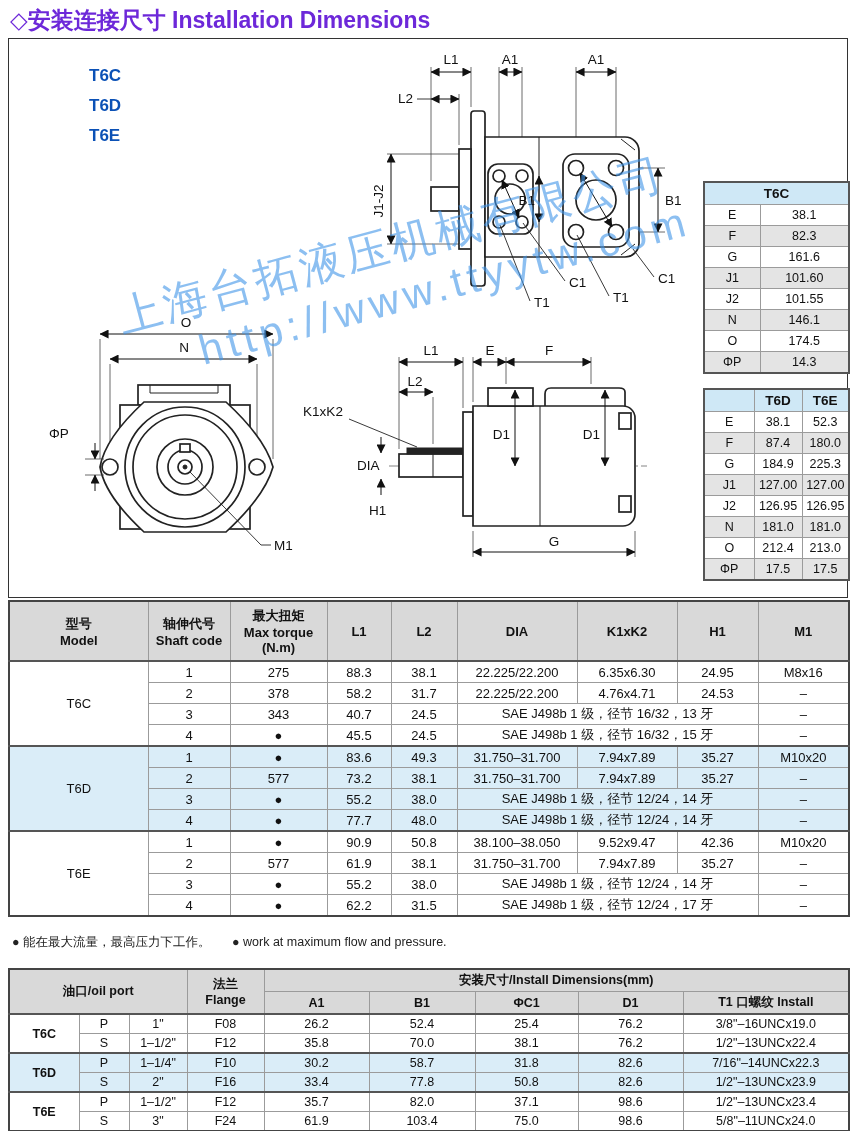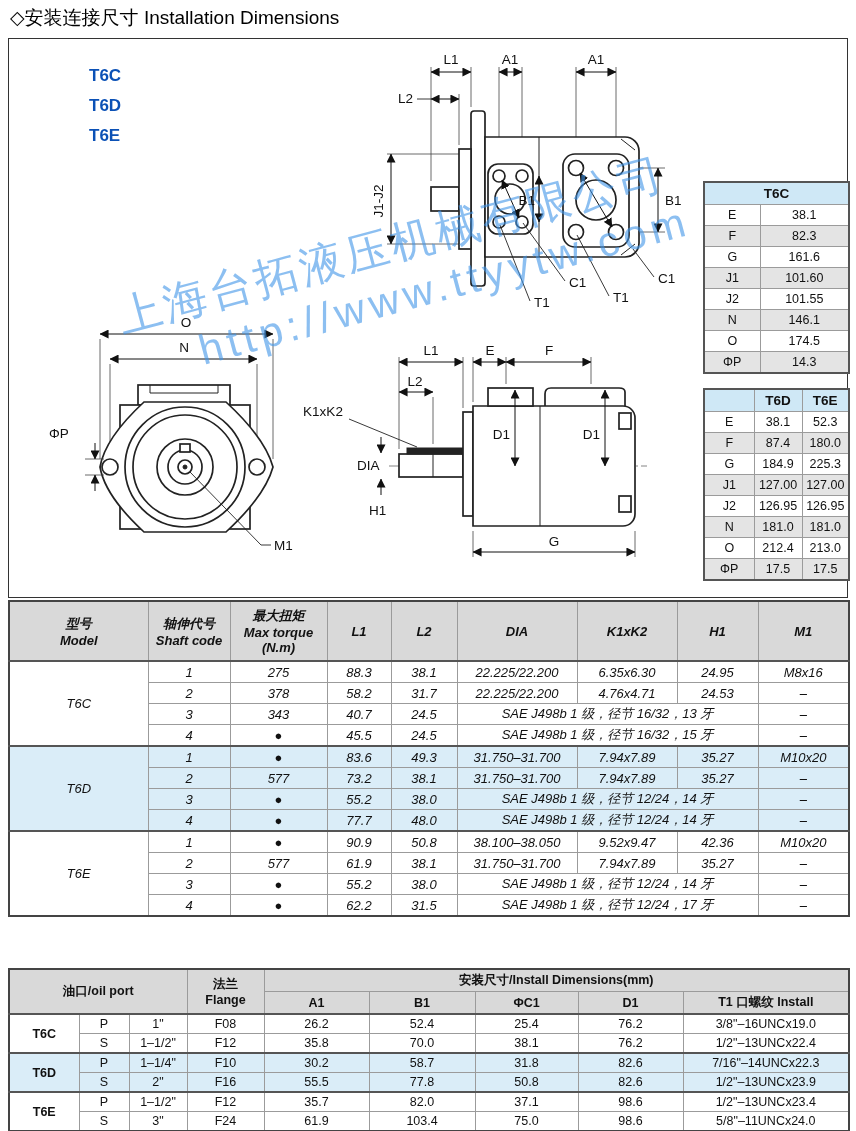--- a/index.html
+++ b/index.html
@@ -1,18 +1,18 @@
 <!DOCTYPE html>
 <html><head>
 <meta charset="utf-8">
 <style>
   html,body{margin:0;padding:0;background:#fff;}
   .page{position:relative;width:856px;height:1131px;background:#fff;overflow:hidden;
         font-family:"Liberation Sans","DejaVu Sans",sans-serif;color:#111;}
-  .title{position:absolute;left:10px;top:5px;font-size:19px;font-weight:normal;color:#000000;}
+  .title{position:absolute;left:10px;top:5px;font-size:23px;font-weight:bold;color:#6d28d9;}
   .draw-box{position:absolute;left:8px;top:38px;width:838px;height:558px;border:1px solid #333;overflow:hidden;background:#fff;}
   .draw-box svg{position:absolute;left:0;top:0;}
   .watermark{position:absolute;left:105px;top:165px;width:660px;transform:rotate(-15deg);
              color:rgba(64,148,231,0.60);pointer-events:none;line-height:1.25;}
   .watermark .w1{font-size:44px;letter-spacing:3px;white-space:nowrap;}
   .watermark .w2{font-size:42px;letter-spacing:5px;padding-left:70px;white-space:nowrap;}
 
   table{border-collapse:collapse;table-layout:fixed;background:#fff;}
   td,th{border:1px solid #9b9b9b;text-align:center;padding:0 2px;font-weight:normal;overflow:hidden;}
 
@@ -321,21 +321,21 @@
           <td>213.0</td>
         </tr>
     <tr class="alt">
           <td>ΦP</td>
           <td>17.5</td>
           <td>17.5</td>
         </tr>
   </tbody>
     </table>
 
-  <table class="main-table" style="width:840px;font-style:italic;">
+  <table class="main-table" style="width:840px;">
     <colgroup>
       <col style="width:139px">
         <col style="width:82px">
         <col style="width:97px">
         <col style="width:64px">
         <col style="width:66px">
       <col style="width:120px">
         <col style="width:100px">
         <col style="width:81px">
         <col style="width:91px">
@@ -465,20 +465,24 @@
         <td>4</td>
           <td>●</td>
           <td>62.2</td>
           <td>31.5</td>
           <td colspan="3">SAE J498b 1 级，径节 12/24，17 牙</td>
           <td>–</td>
       </tr>
     </tbody>
   </table>
 
+  <div class="footnote">
+    <span>● 能在最大流量，最高压力下工作。</span>
+    <span>● work at maximum flow and pressure.</span>
+  </div>
 
   <table class="port-table" style="width:840px;">
     <colgroup>
       <col style="width:70px">
         <col style="width:50px">
         <col style="width:58px">
         <col style="width:77px">
         <col style="width:105px">
       <col style="width:106px">
         <col style="width:103px">
@@ -530,21 +534,21 @@
           <td>30.2</td>
           <td>58.7</td>
           <td>31.8</td>
           <td>82.6</td>
           <td>7/16"–14UNCx22.3</td>
       </tr>
       <tr class="bg-blue">
         <td>S</td>
           <td>2"</td>
           <td>F16</td>
-          <td>55.5</td>
+          <td>33.4</td>
           <td>77.8</td>
           <td>50.8</td>
           <td>82.6</td>
           <td>1/2"–13UNCx23.9</td>
       </tr>
       <tr class="grp-start">
         <td rowspan="2" class="model">T6E</td>
         <td>P</td>
           <td>1–1/2"</td>
           <td>F12</td>

